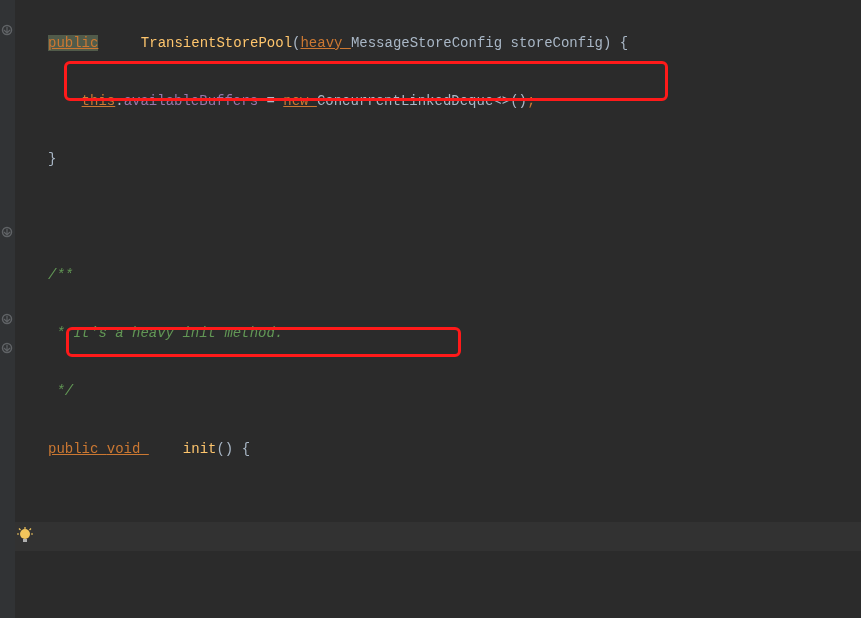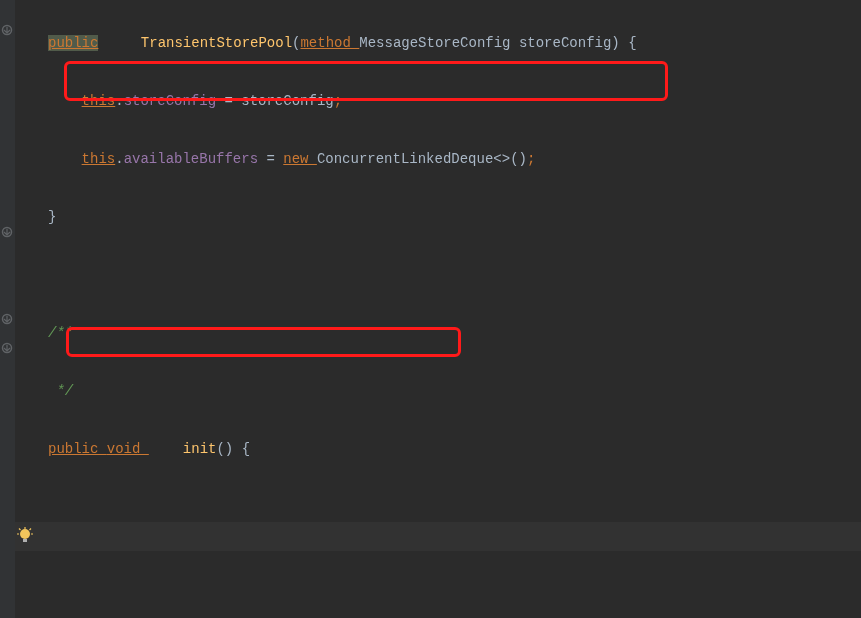--- a/index.html
+++ b/index.html
@@ -105,26 +105,26 @@
       <circle cx="9" cy="7" r="5" fill="#f2c55c"></circle>
       <rect x="7" y="12" width="4" height="3" fill="#b0b0b0"></rect>
       <path d="M9 2 L9 0 M3 7 L1 7 M17 7 L15 7 M4.5 3 L3 1.5 M13.5 3 L15 1.5" stroke="#f2c55c" stroke-width="1.2"></path>
     </svg>
 </div>
 
 <div class="highlight-box" style="left:64px; top:61px; width:604px; height:40px"></div>
 <div class="highlight-box" style="left:66px; top:327px; width:395px; height:30px"></div>
 
 <div class="code">
-<div class="line"><span class="kw hl-keyword">public</span><span class="punct"> </span><span class="method">TransientStorePool</span><span class="punct">(</span><span class="kw">method </span><span class="type">MessageStoreConfig</span><span class="ident"> storeConfig</span><span class="punct">)</span><span class="punct"> {</span></div>
-<div class="line">    <span class="kw">this</span><span class="punct">.</span><span class="field">storeConfig</span><span class="punct"> = </span><span class="ident">storeConfig</span><span class="semi">;</span></div>
+<div class="line"><span class="kw hl-keyword">public</span><span class="punct"> </span><span class="method">TransientStorePool</span><span class="punct">(</span><span class="kw">heavy </span><span class="type">MessageStoreConfig</span><span class="ident"> storeConfig</span><span class="punct">)</span><span class="punct"> {</span></div>
 <div class="line">    <span class="kw">this</span><span class="punct">.</span><span class="field">availableBuffers</span><span class="punct"> = </span><span class="kw">new </span><span class="ident">ConcurrentLinkedDeque</span><span class="punct">&lt;&gt;</span><span class="punct">()</span><span class="semi">;</span></div>
 <div class="line"><span class="punct">}</span></div>
 <div class="line"></div>
 <div class="line"><span class="comment">/**</span></div>
+<div class="line"><span class="comment"> * It's a heavy init method.</span></div>
 <div class="line"><span class="comment"> */</span></div>
 <div class="line"><span class="kw">public </span><span class="kw">void </span><span class="method">init</span><span class="punct">()</span><span class="punct"> {</span></div>
 
 
 
 
 
 
 
 

